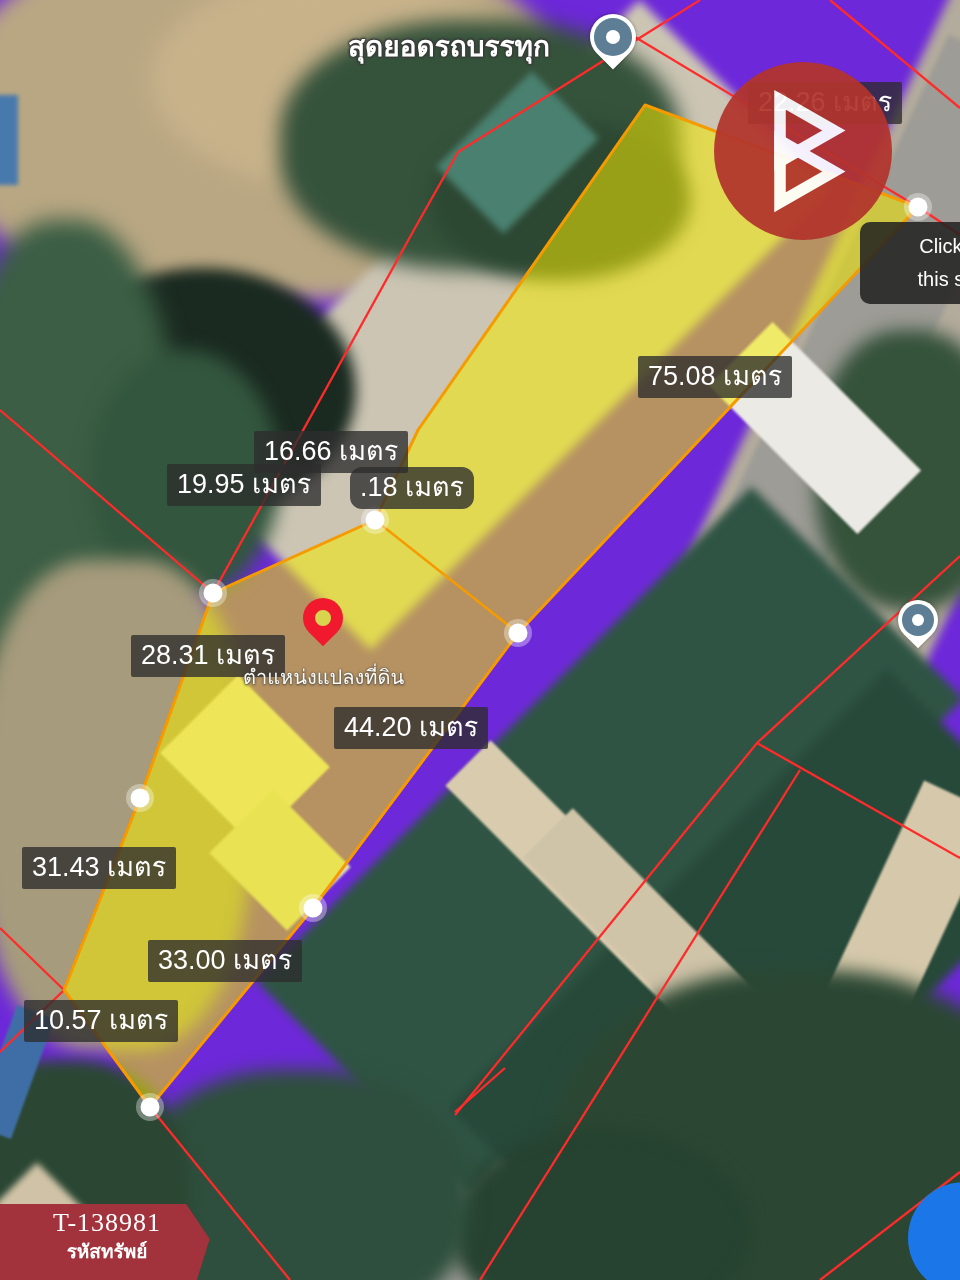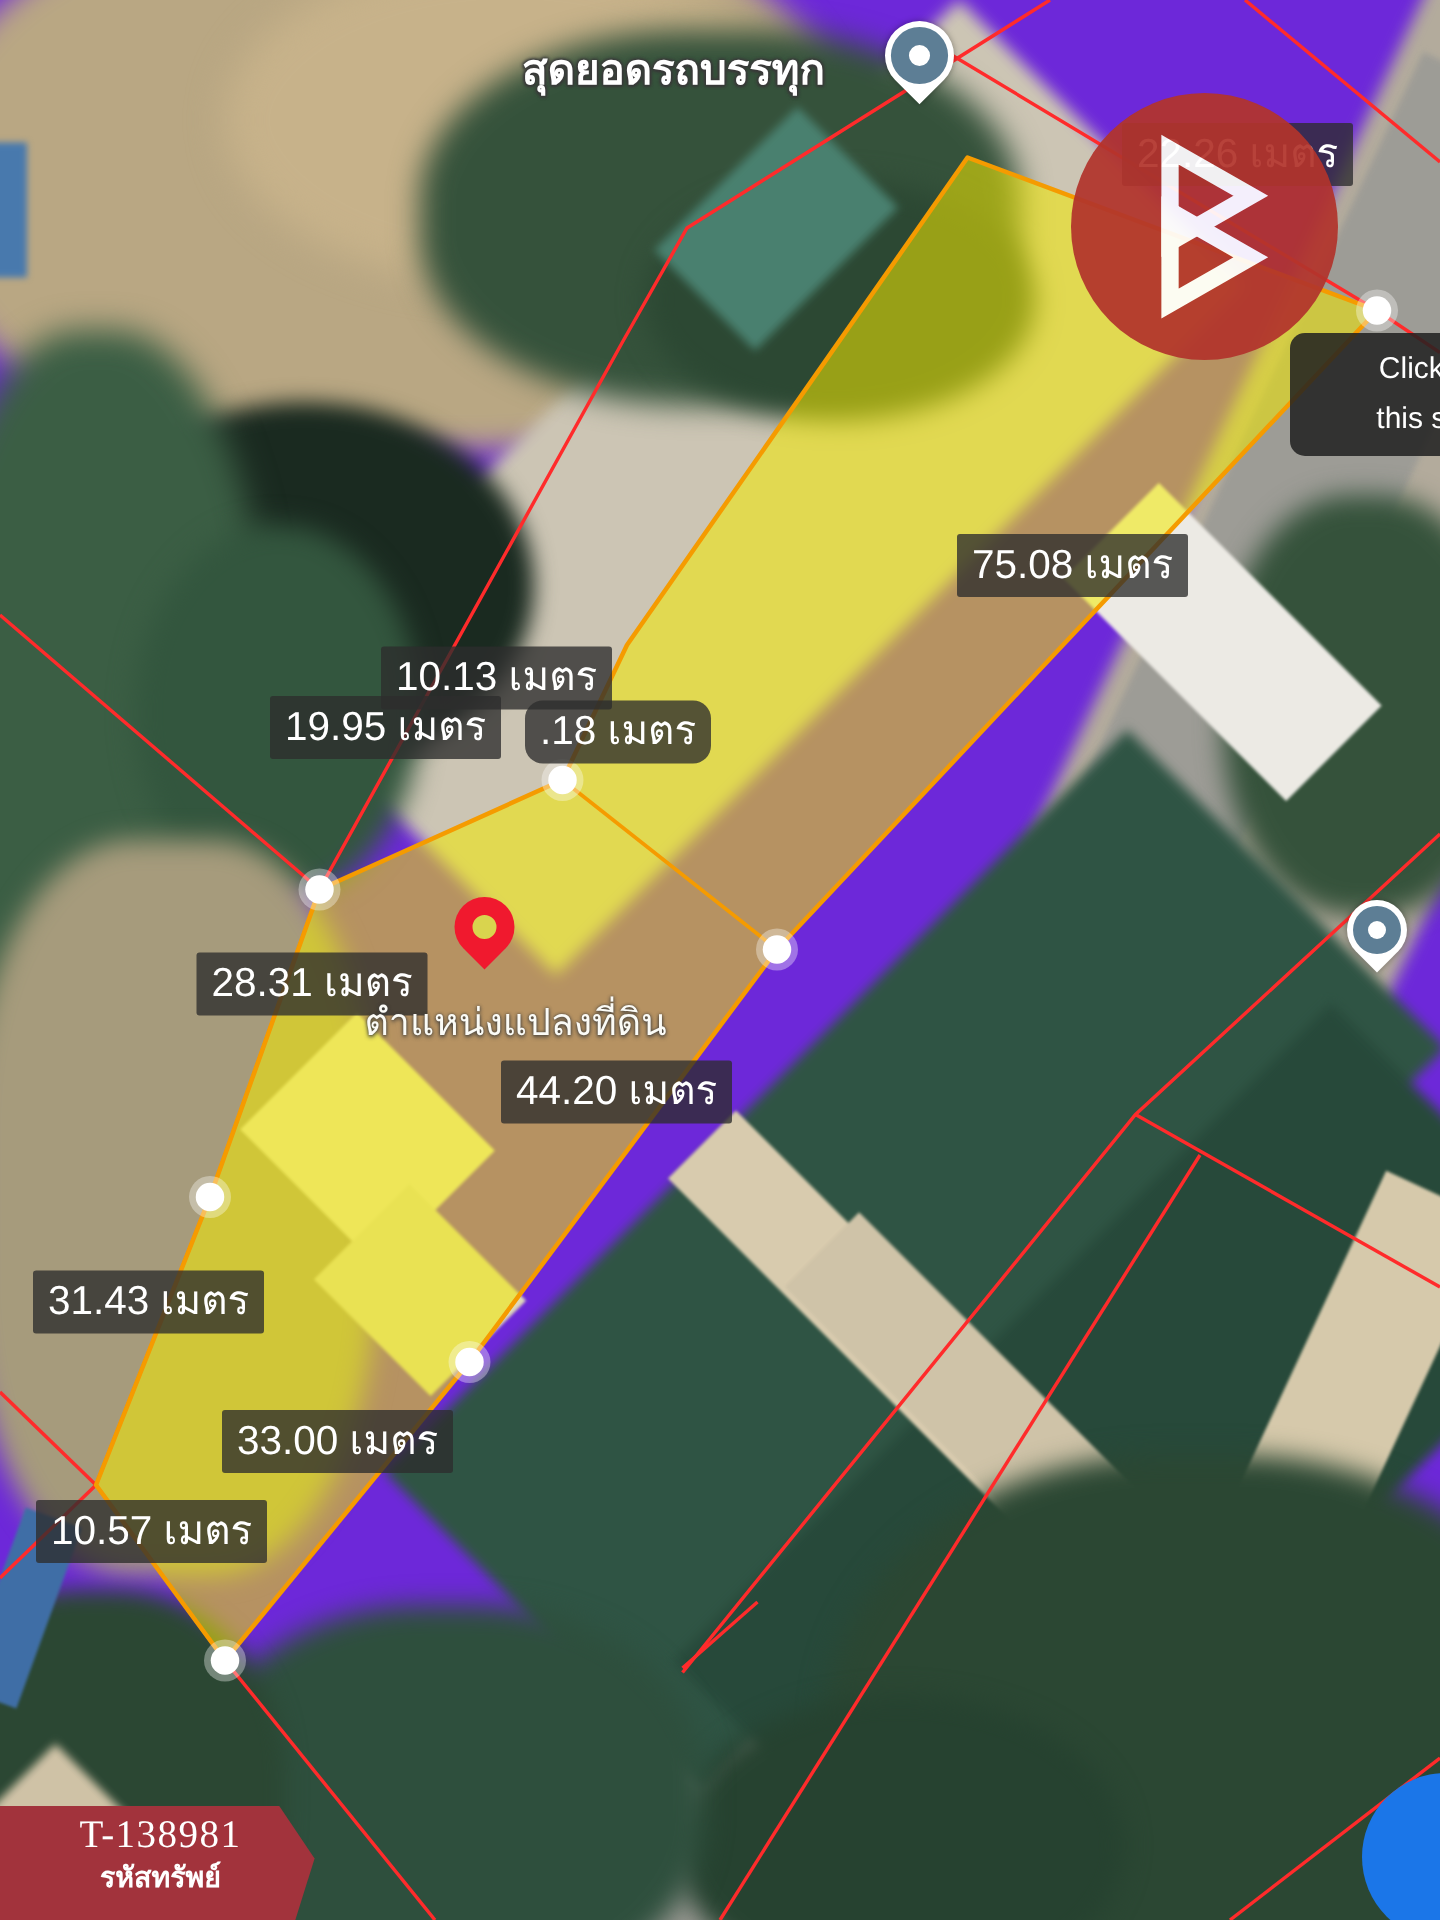--- a/index.html
+++ b/index.html
@@ -59,21 +59,21 @@
   .map-poi-label{
     position:absolute;z-index:4;left:348px;top:24px;
     color:#fff;font-size:28px;font-weight:bold;white-space:nowrap;
     text-shadow:-1px -1px 2px #3a3a3a,1px -1px 2px #3a3a3a,-1px 1px 2px #3a3a3a,1px 1px 2px #3a3a3a;
   }
 
   
   #plot-pin{position:absolute;z-index:4;left:303px;top:598px;width:40px;height:40px;
     background:var(--pin-red);border-radius:50% 50% 50% 0;transform:rotate(-45deg);}
   #plot-pin .pin-hole{position:absolute;left:30%;top:30%;width:40%;height:40%;border-radius:50%;background:#d9d44e;}
-  #pin-caption{position:absolute;z-index:4;left:243px;top:661px;color:#fbfbf6;font-size:25px;white-space:nowrap;
+  #pin-caption{position:absolute;z-index:4;left:243px;top:661px;color:#fbfbf6;font-size:20px;white-space:nowrap;
     text-shadow:0 1px 3px rgba(60,60,60,.9),0 0 2px rgba(60,60,60,.9);}
 
   
   #shape-tooltip{position:absolute;z-index:5;left:860px;top:222px;width:160px;
     background:rgba(33,33,33,.86);color:#fff;font-size:20px;line-height:1.65;
     border-radius:10px;padding:8px 12px;text-align:center;white-space:nowrap;}
 
   
   #brand-logo{position:absolute;z-index:6;left:714px;top:62px;width:178px;height:178px;border-radius:50%;
     background:var(--logo-red);opacity:.93;display:flex;align-items:center;justify-content:center;}
@@ -185,21 +185,21 @@
 
   <div id="code-ribbon">
     <div class="code">T-138981</div>
     <div class="code-label">รหัสทรัพย์</div>
   </div>
 
   <div id="map-fab"></div>
 
 <div class="meas-label" style="left: 748px; top: 82px;">22.26 เมตร</div>
     <div class="meas-label" style="left: 638px; top: 356px;">75.08 เมตร</div>
-    <div class="meas-label" style="left: 254px; top: 431px;">10.13 เมตร</div>
-    <div class="meas-label" style="left: 180px; top: 464px;">19.95 เมตร</div>
+    <div class="meas-label" style="left: 254px; top: 431px;">16.66 เมตร</div>
+    <div class="meas-label" style="left: 167px; top: 464px;">19.95 เมตร</div>
     <div class="meas-label" style="left: 350px; top: 467px; border-radius: 12px;">.18 เมตร</div>
     <div class="meas-label" style="left: 106px; top: 635px; margin-left: 25px;">28.31 เมตร</div>
     <div class="meas-label" style="left: 334px; top: 707px;">44.20 เมตร</div>
     <div class="meas-label" style="left: 22px; top: 847px;">31.43 เมตร</div>
     <div class="meas-label" style="left: 148px; top: 940px;">33.00 เมตร</div>
     <div class="meas-label" style="left: 24px; top: 1000px;">10.57 เมตร</div>
   </div>
 
 </body></html>

